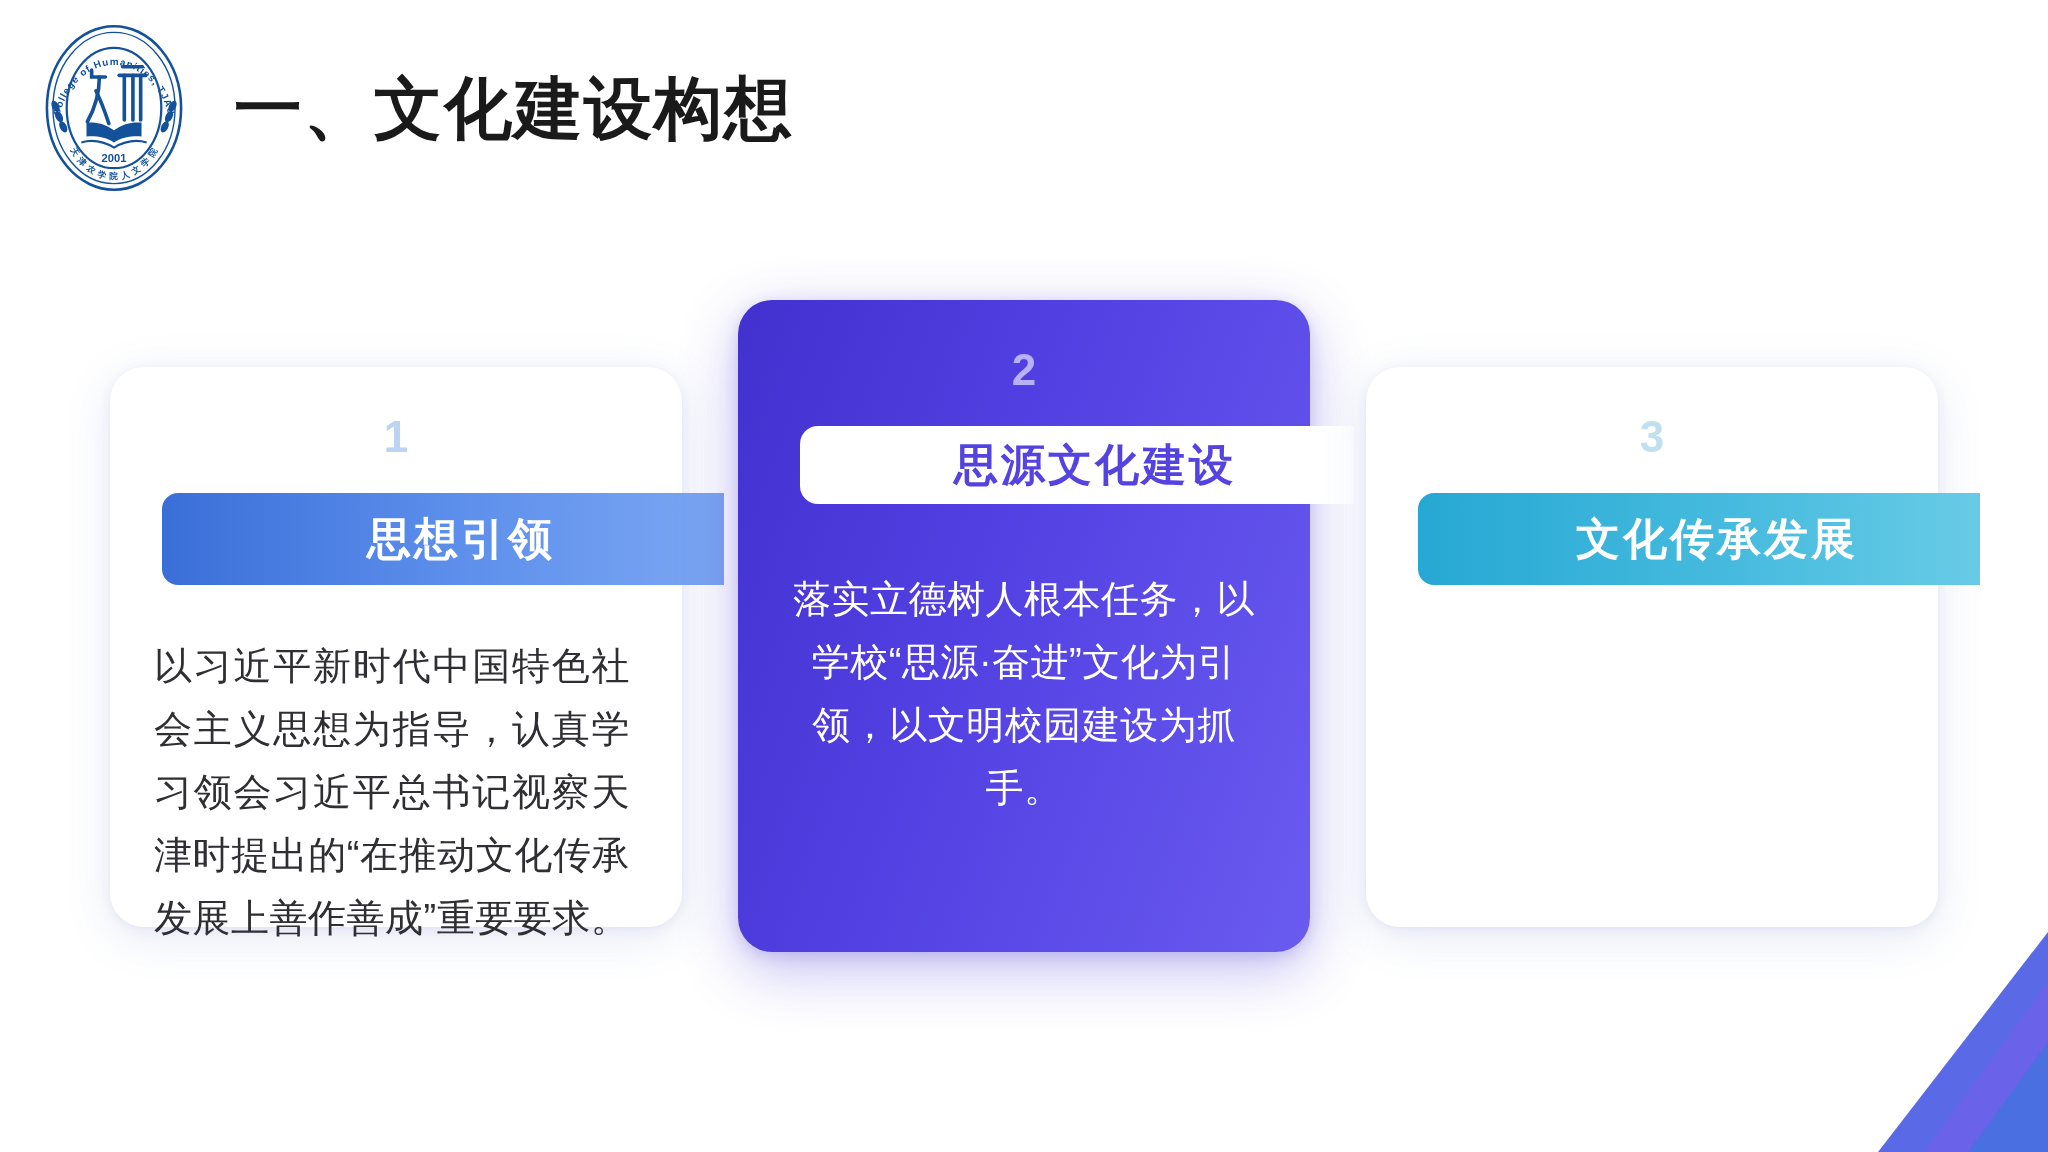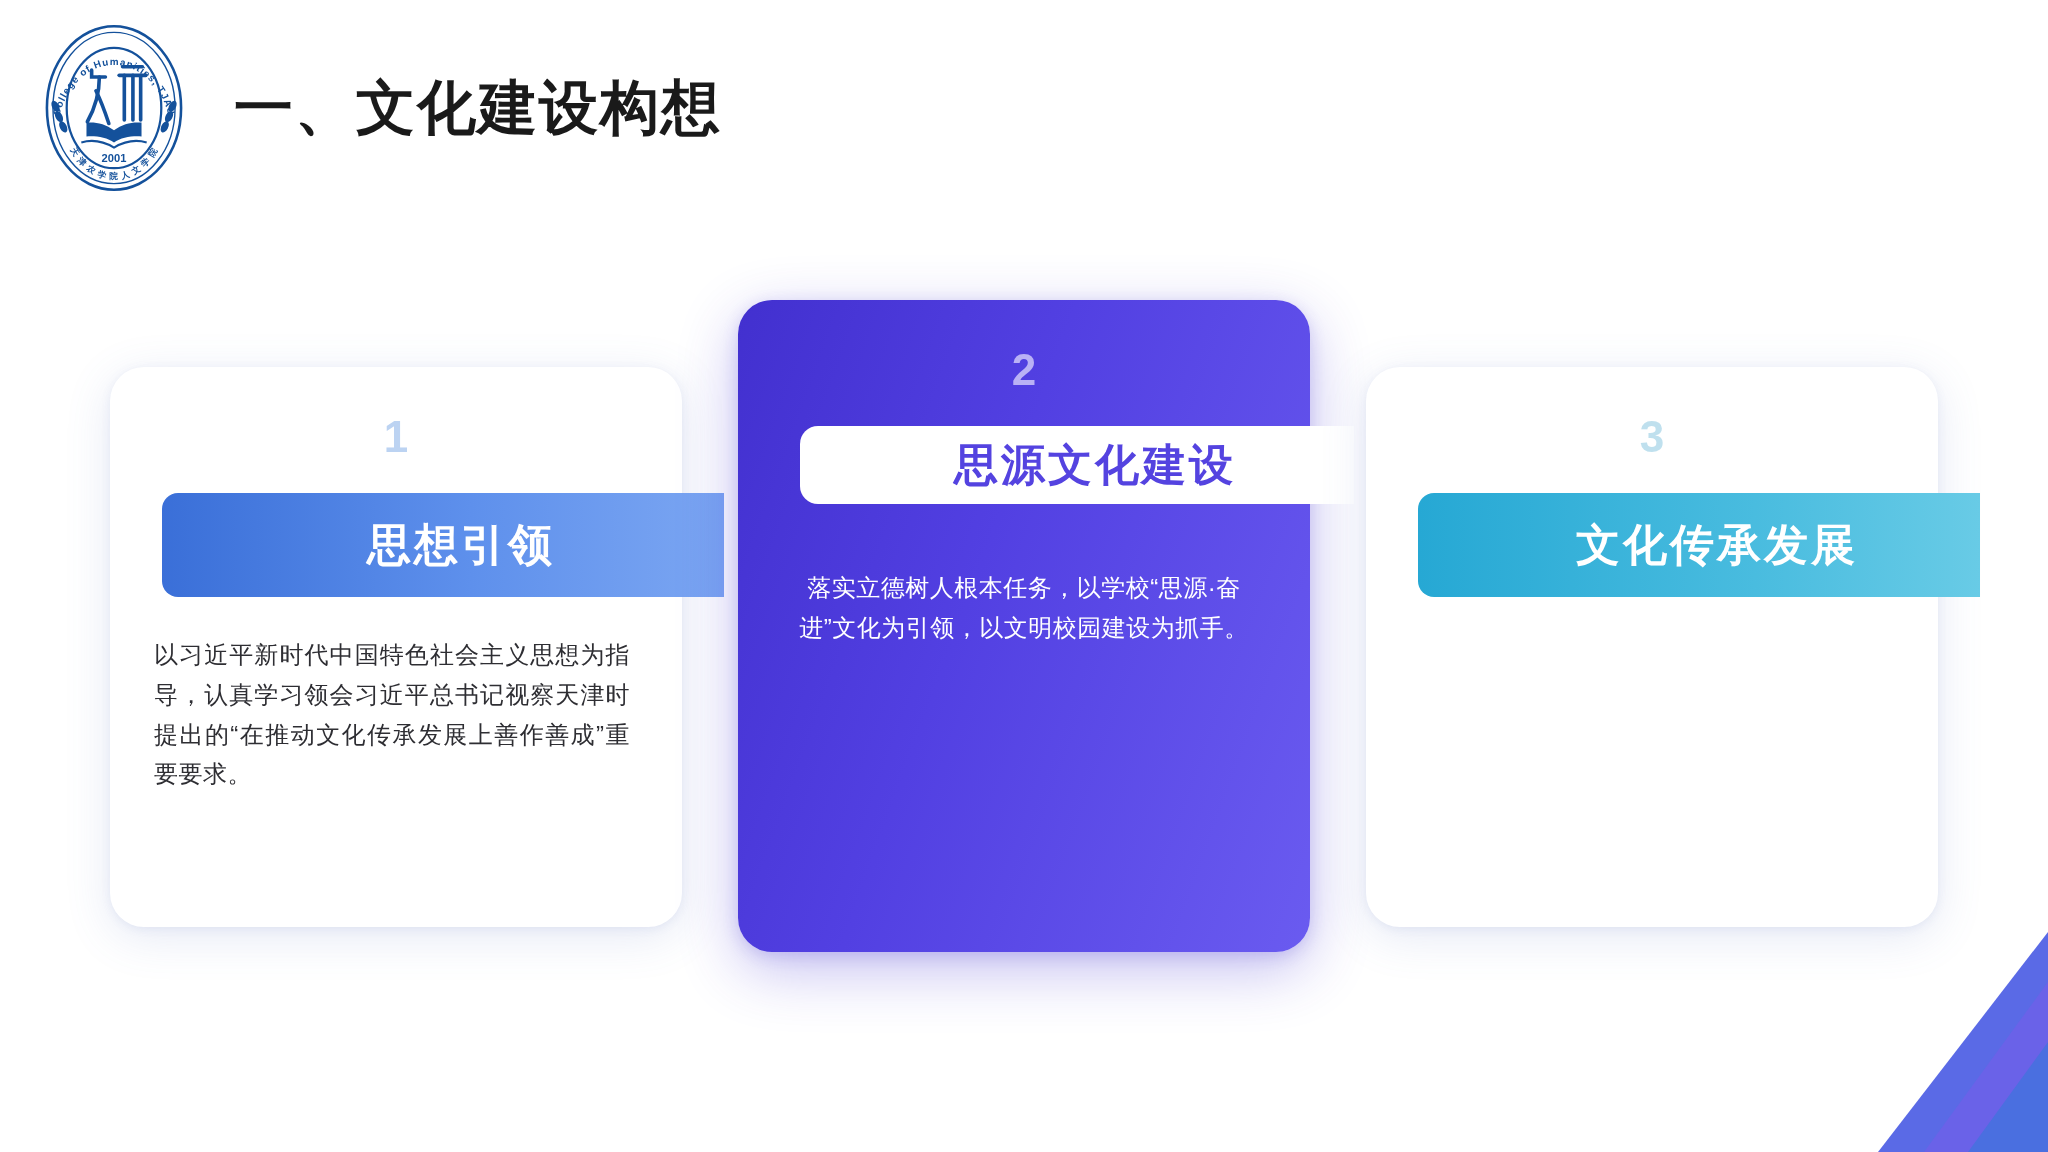--- a/index.html
+++ b/index.html
@@ -17,21 +17,21 @@
   }
 
   
   #header {
     position: absolute;
     left: 28px; top: 22px;
     display: flex; align-items: center; gap: 34px;
   }
   #logo { width: 172px; height: 172px; display: block; }
   #slide-title {
-    font-size: 59px;
+    font-size: 68px;
     font-weight: 700;
     color: #1a1a1a;
     letter-spacing: 2px;
     line-height: 1;
     white-space: nowrap;
   }
 
   
   #cards {
     position: absolute;
@@ -84,21 +84,21 @@
   .band-wrap {
     position: relative;
     height: 94px;
     margin-bottom: 48px;
   }
   .band {
     position: absolute;
     left: 52px;
     right: -42px;
     top: 0;
-    height: 104px;
+    height: 92px;
     border-radius: 16px 0 0 16px;
     display: flex;
     align-items: center;
     justify-content: center;
   }
   .band-label {
     font-size: 44px;
     font-weight: 700;
     letter-spacing: 3px;
     line-height: 1;
@@ -119,21 +119,21 @@
   }
   .card.middle .band-label { color: #5443e0; }
 
   .card.c3 .band {
     background: linear-gradient(90deg, #26a8d4 0%, #49bcdf 60%, #68cbe6 100%);
   }
   .card.c3 .band-label { color: #ffffff; }
 
   .card-body {
     padding: 0 52px 0 44px;
-    font-size: 24px;
+    font-size: 38px;
     line-height: 1.66;
     letter-spacing: 0.5px;
     text-align: justify;
     text-justify: inter-ideograph;
   }
   .card.side .card-body { color: #2e2e33; margin-top: 42px; }
   .card.middle .card-body {
     color: #ffffff;
     padding: 0 46px 0 46px;
     text-align: center;

